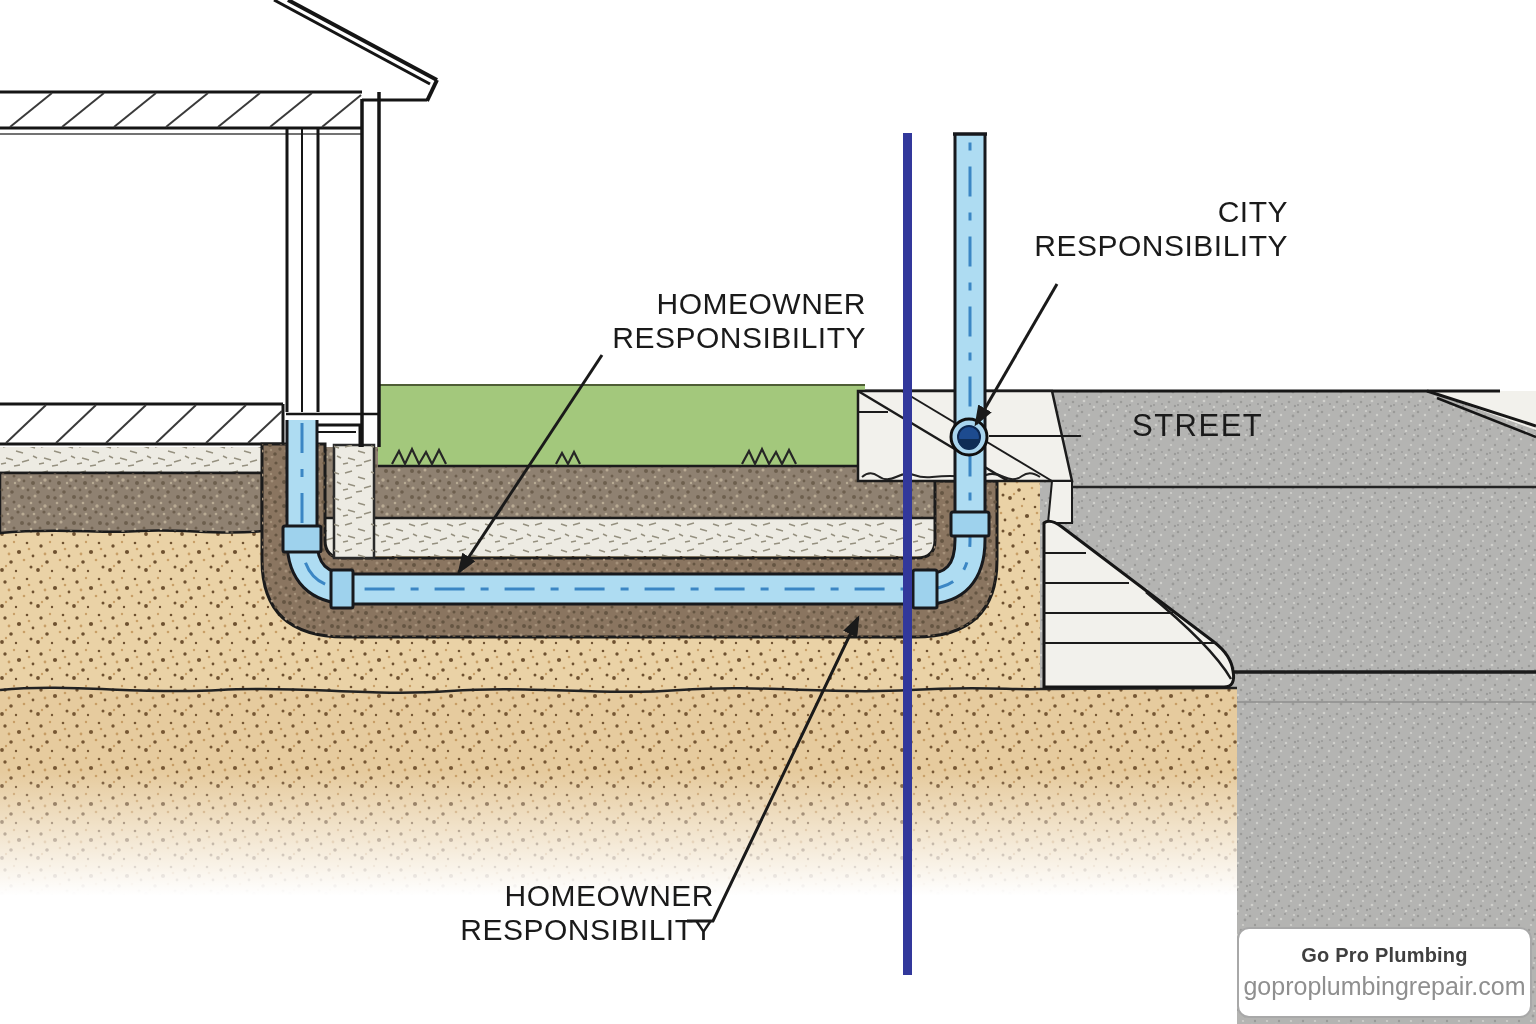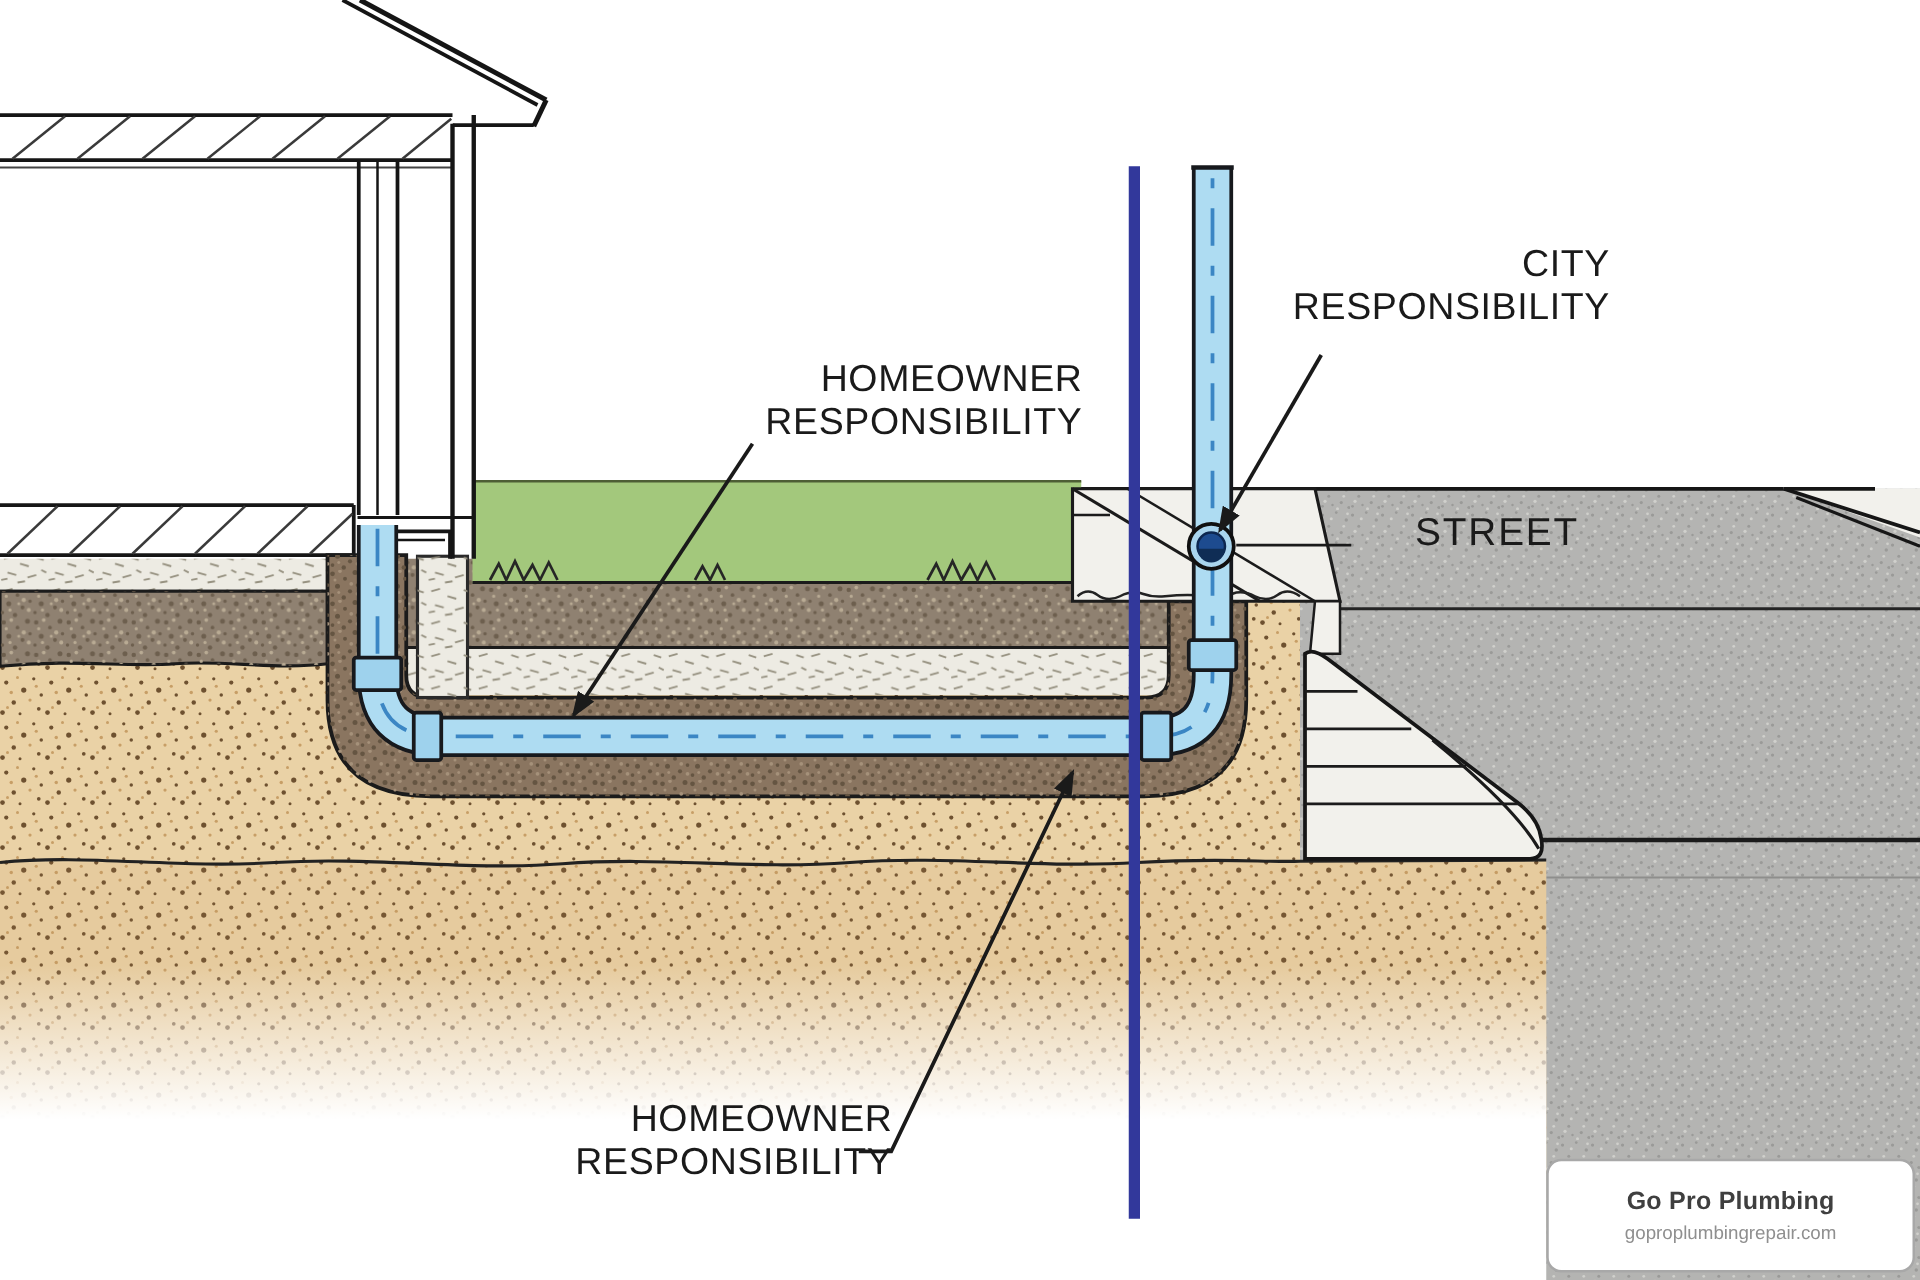--- a/index.html
+++ b/index.html
@@ -9,21 +9,21 @@
   .lbl{position:absolute;color:#1a1a1a;font-size:30px;line-height:1.12;letter-spacing:.5px;
        text-align:right;white-space:nowrap;}
   #lbl-homeowner-top{left:586px;top:287px;width:280px;}
   #lbl-city{left:1016px;top:195px;width:272px;}
   #lbl-street{left:1132px;top:409px;font-size:31px;letter-spacing:1.5px;text-align:center;}
   #lbl-homeowner-bottom{left:430px;top:879px;width:284px;}
   #branding-card{position:absolute;left:1237px;top:927px;width:291px;height:87px;
        background:#ffffff;border:2px solid #a8a8a8;border-radius:12px;
        display:flex;flex-direction:column;align-items:center;justify-content:center;gap:5px;}
   #branding-name{font-size:20px;font-weight:bold;color:#3f3f3f;letter-spacing:.2px;}
-  #branding-site{font-size:15px;color:#8f8f8f;}
+  #branding-site{font-size:25px;color:#8f8f8f;}
 </style>
 </head>
 <body>
 
 <div id="stage">
 
 <svg id="diagram-svg" width="1536" height="1024" viewBox="0 0 1536 1024" xmlns="http://www.w3.org/2000/svg">
   <defs>
     <pattern id="pSoil" width="26" height="26" patternUnits="userSpaceOnUse">
       <circle cx="3" cy="4" r="1.8" fill="#6d5f4e"></circle>

